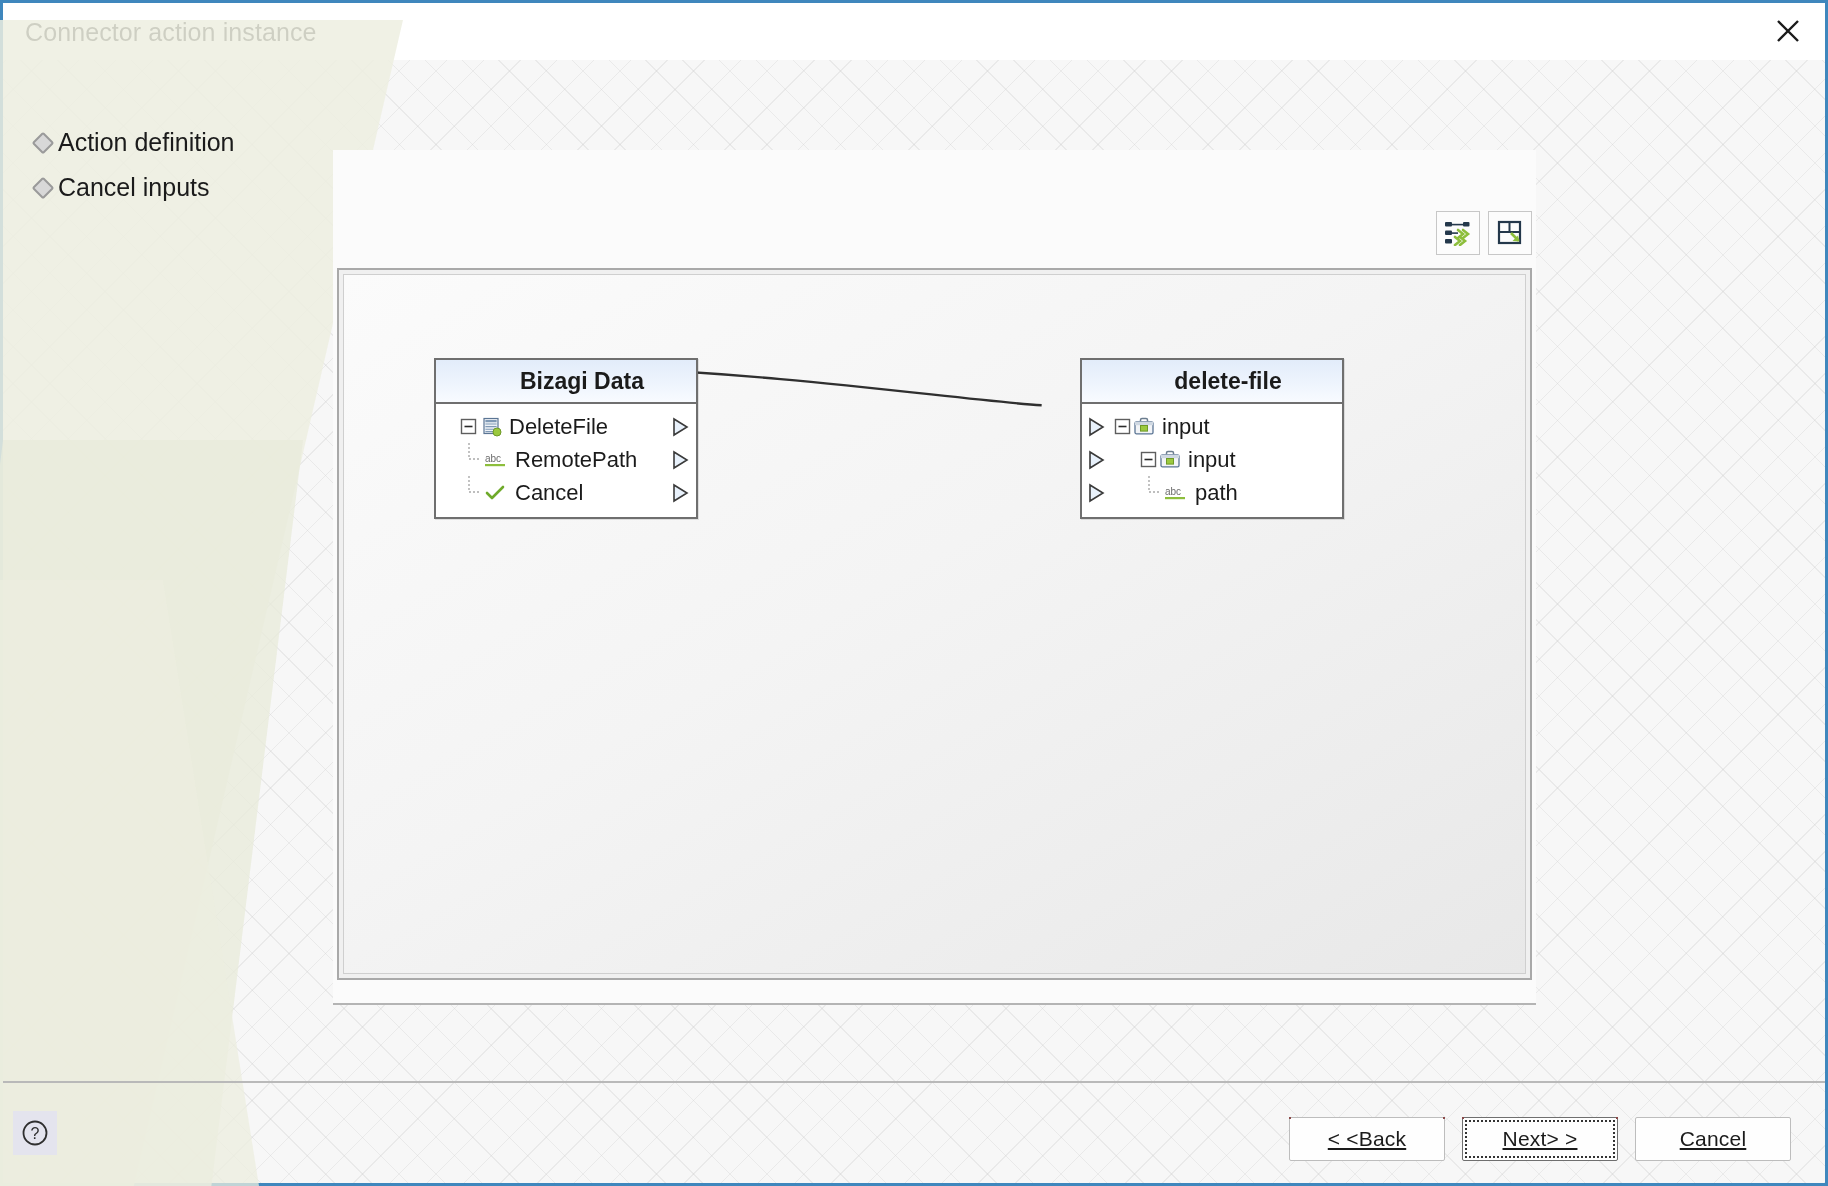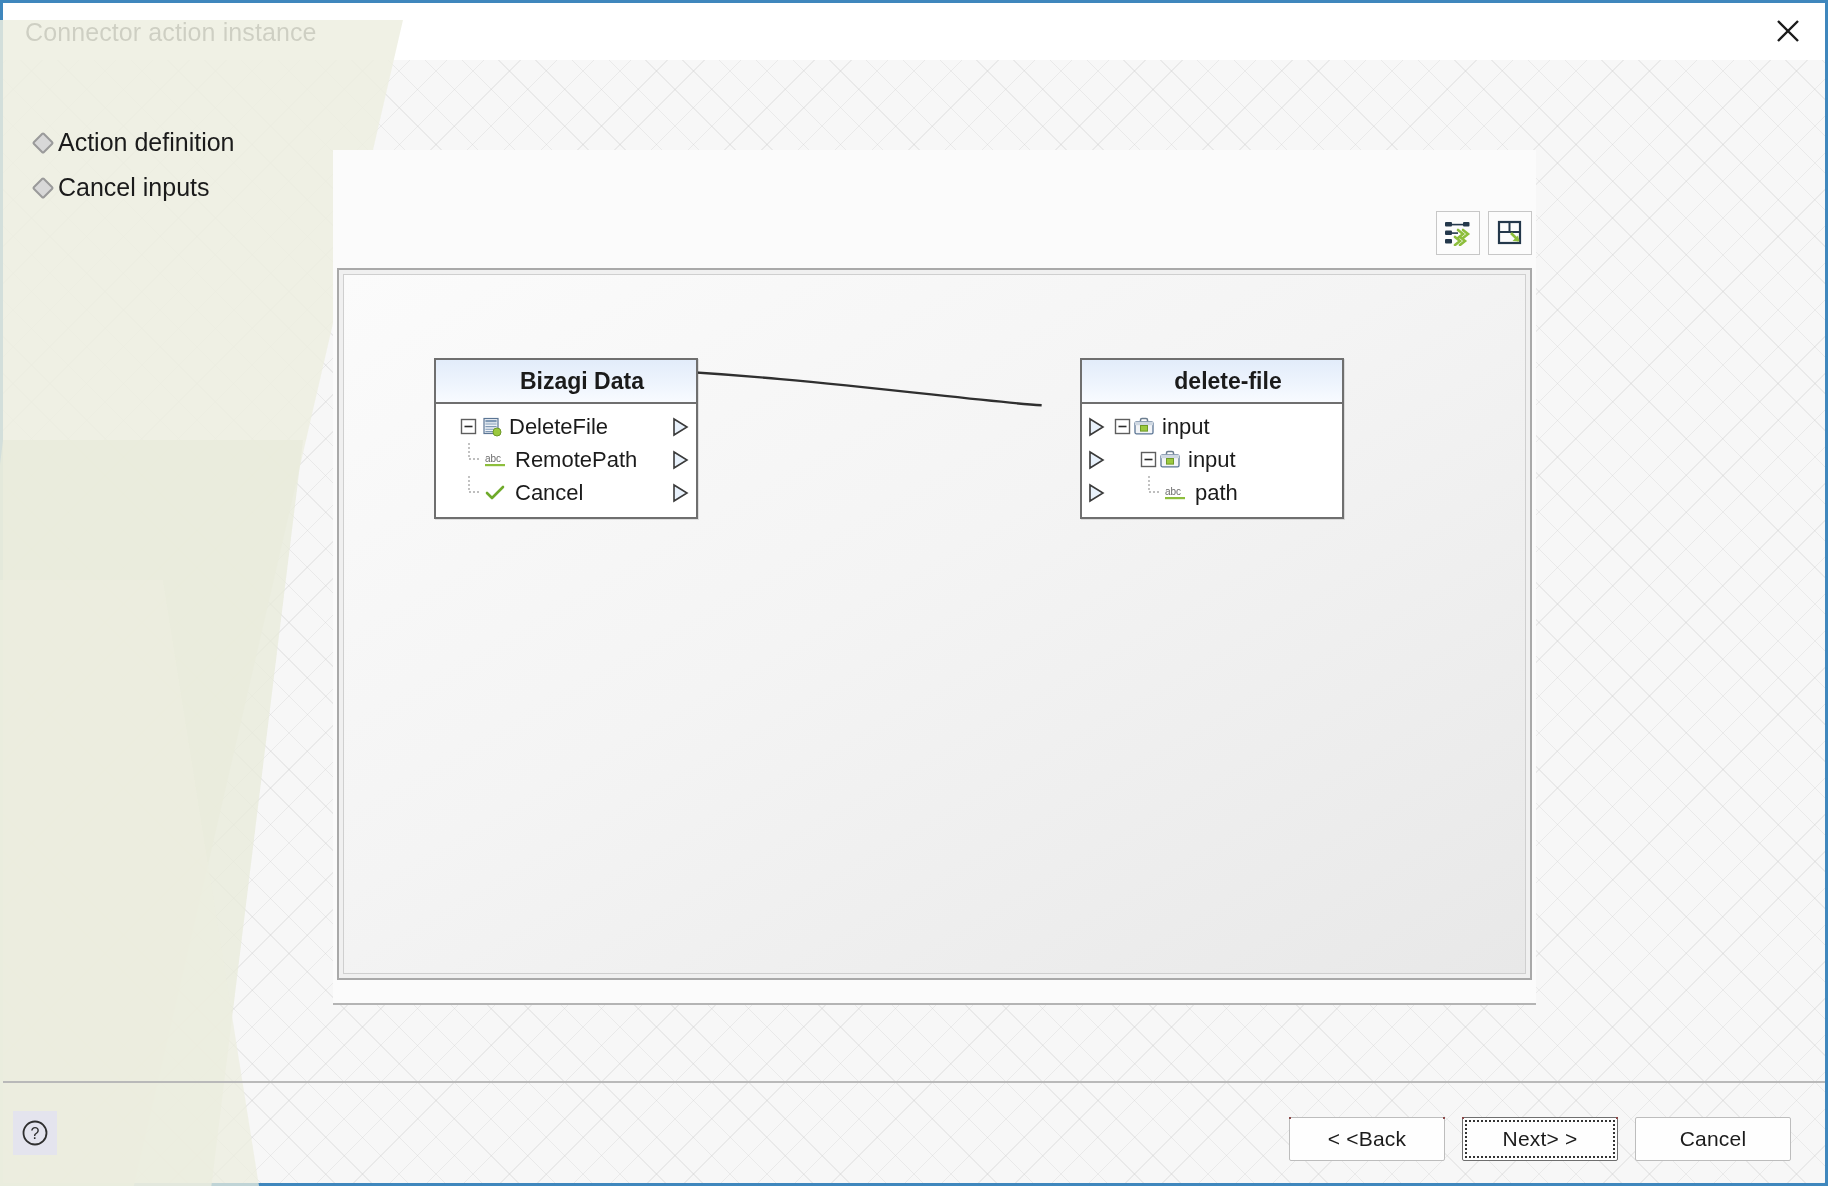--- a/index.html
+++ b/index.html
@@ -297,20 +297,21 @@
     border: 1px solid #bdbdbd;
     border-radius: 2px;
     font-family: "Liberation Sans", sans-serif;
     font-size: 21px;
     color: #1b1b1b;
     display: flex;
     align-items: center;
     justify-content: center;
     cursor: pointer;
     letter-spacing: .2px;
+    text-decoration: underline;
   }
   .wizard-button.focused {
     border: 1px solid #6f6f6f;
     outline: 2px dotted #333333;
     outline-offset: -5px;
   }
   .corner-dots { position: relative; }
   .corner-dots::before,
   .corner-dots::after {
     content: "";

